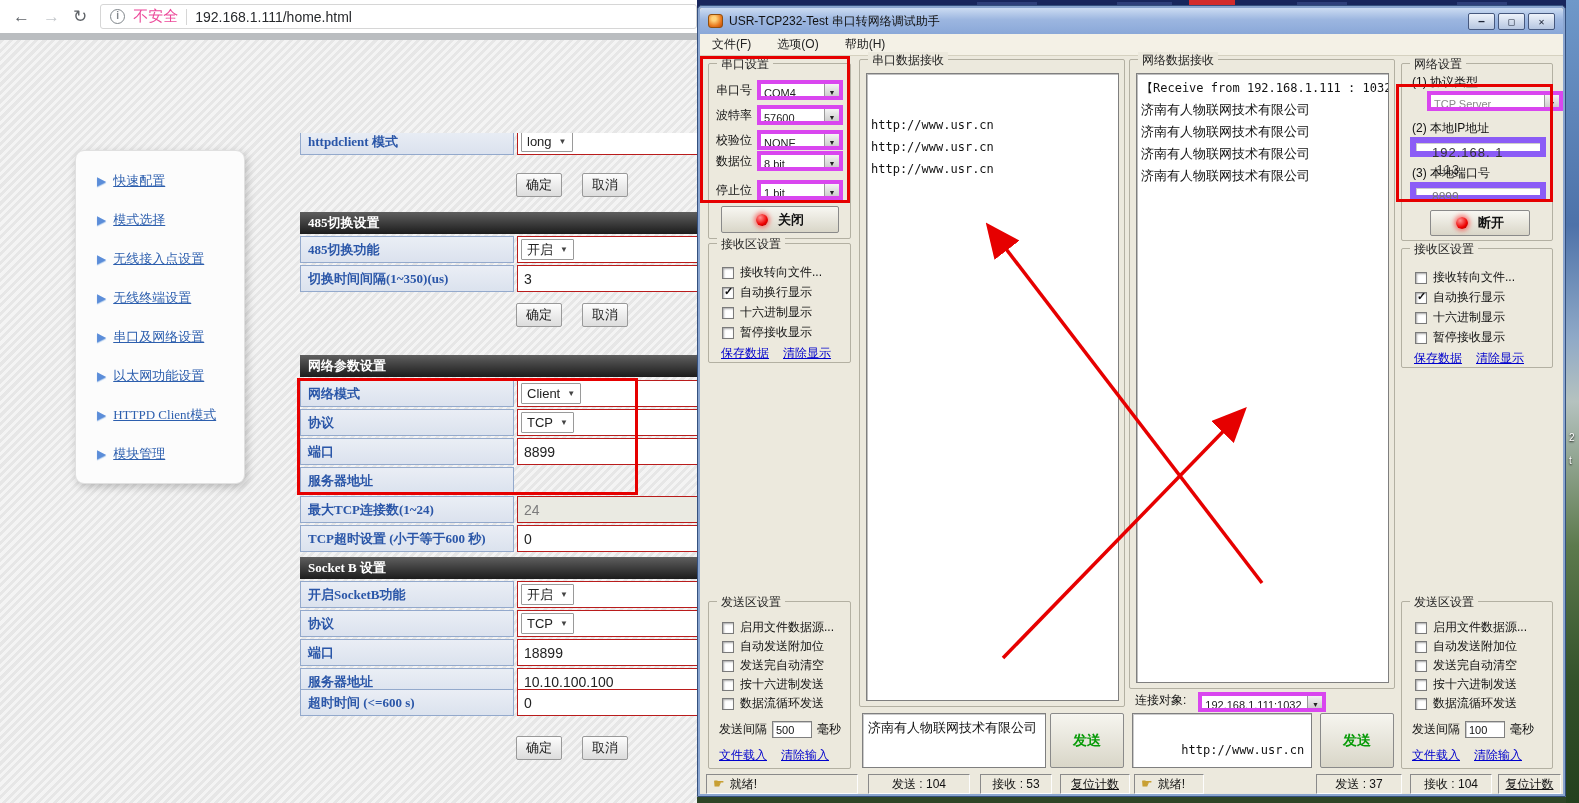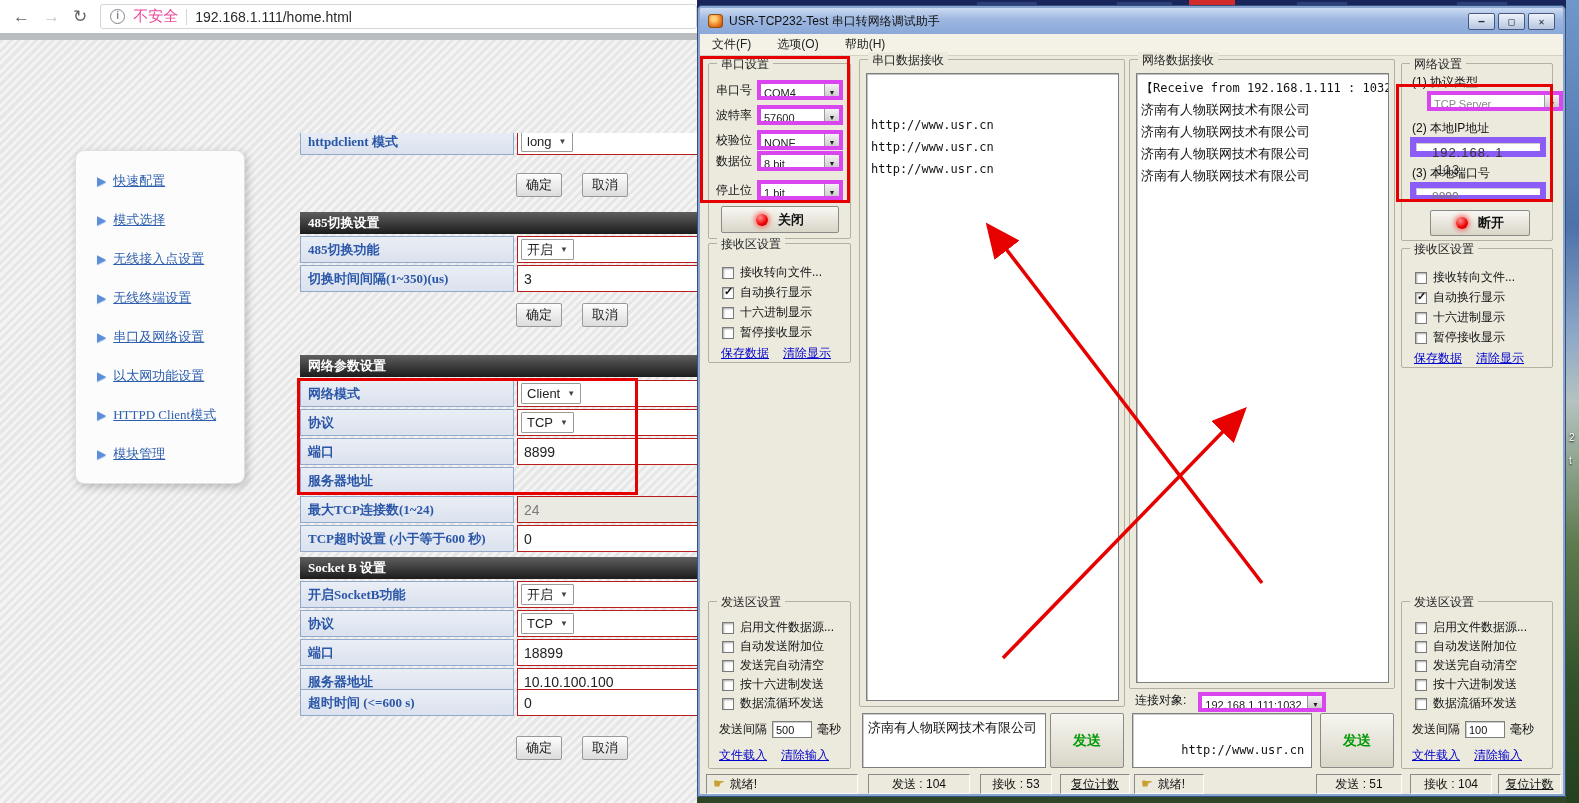--- a/index.html
+++ b/index.html
@@ -537,21 +537,21 @@
       <span class="handico">☛</span>
       <span>就绪!</span>
     </div>
     <div class="seg" style="left:170px;top:768px;width:102px;">发送 : 104</div>
     <div class="seg" style="left:282px;top:768px;width:72px;">接收 : 53</div>
     <div class="seg" style="left:362px;top:768px;width:70px;"><span class="rst">复位计数</span></div>
     <div class="seg left" style="left:436px;top:768px;width:70px;">
       <span class="handico">☛</span>
       <span>就绪!</span>
     </div>
-    <div class="seg" style="left:618px;top:768px;width:86px;">发送 : 51</div>
+    <div class="seg" style="left:618px;top:768px;width:86px;">发送 : 37</div>
     <div class="seg" style="left:712px;top:768px;width:82px;">接收 : 104</div>
     <div class="seg" style="left:800px;top:768px;width:63px;"><span class="rst">复位计数</span></div>
   </div>
 
   <div class="redbox" style="left:297px;top:378px;width:341px;height:117px;"></div>
   <div class="redbox" style="left:700px;top:56px;width:150px;height:147px;"></div>
   <div class="redbox" style="left:1396px;top:84px;width:157px;height:118px;"></div>
 
   <svg class="arrows" width="1579" height="803" viewBox="0 0 1579 803">
     <defs>

